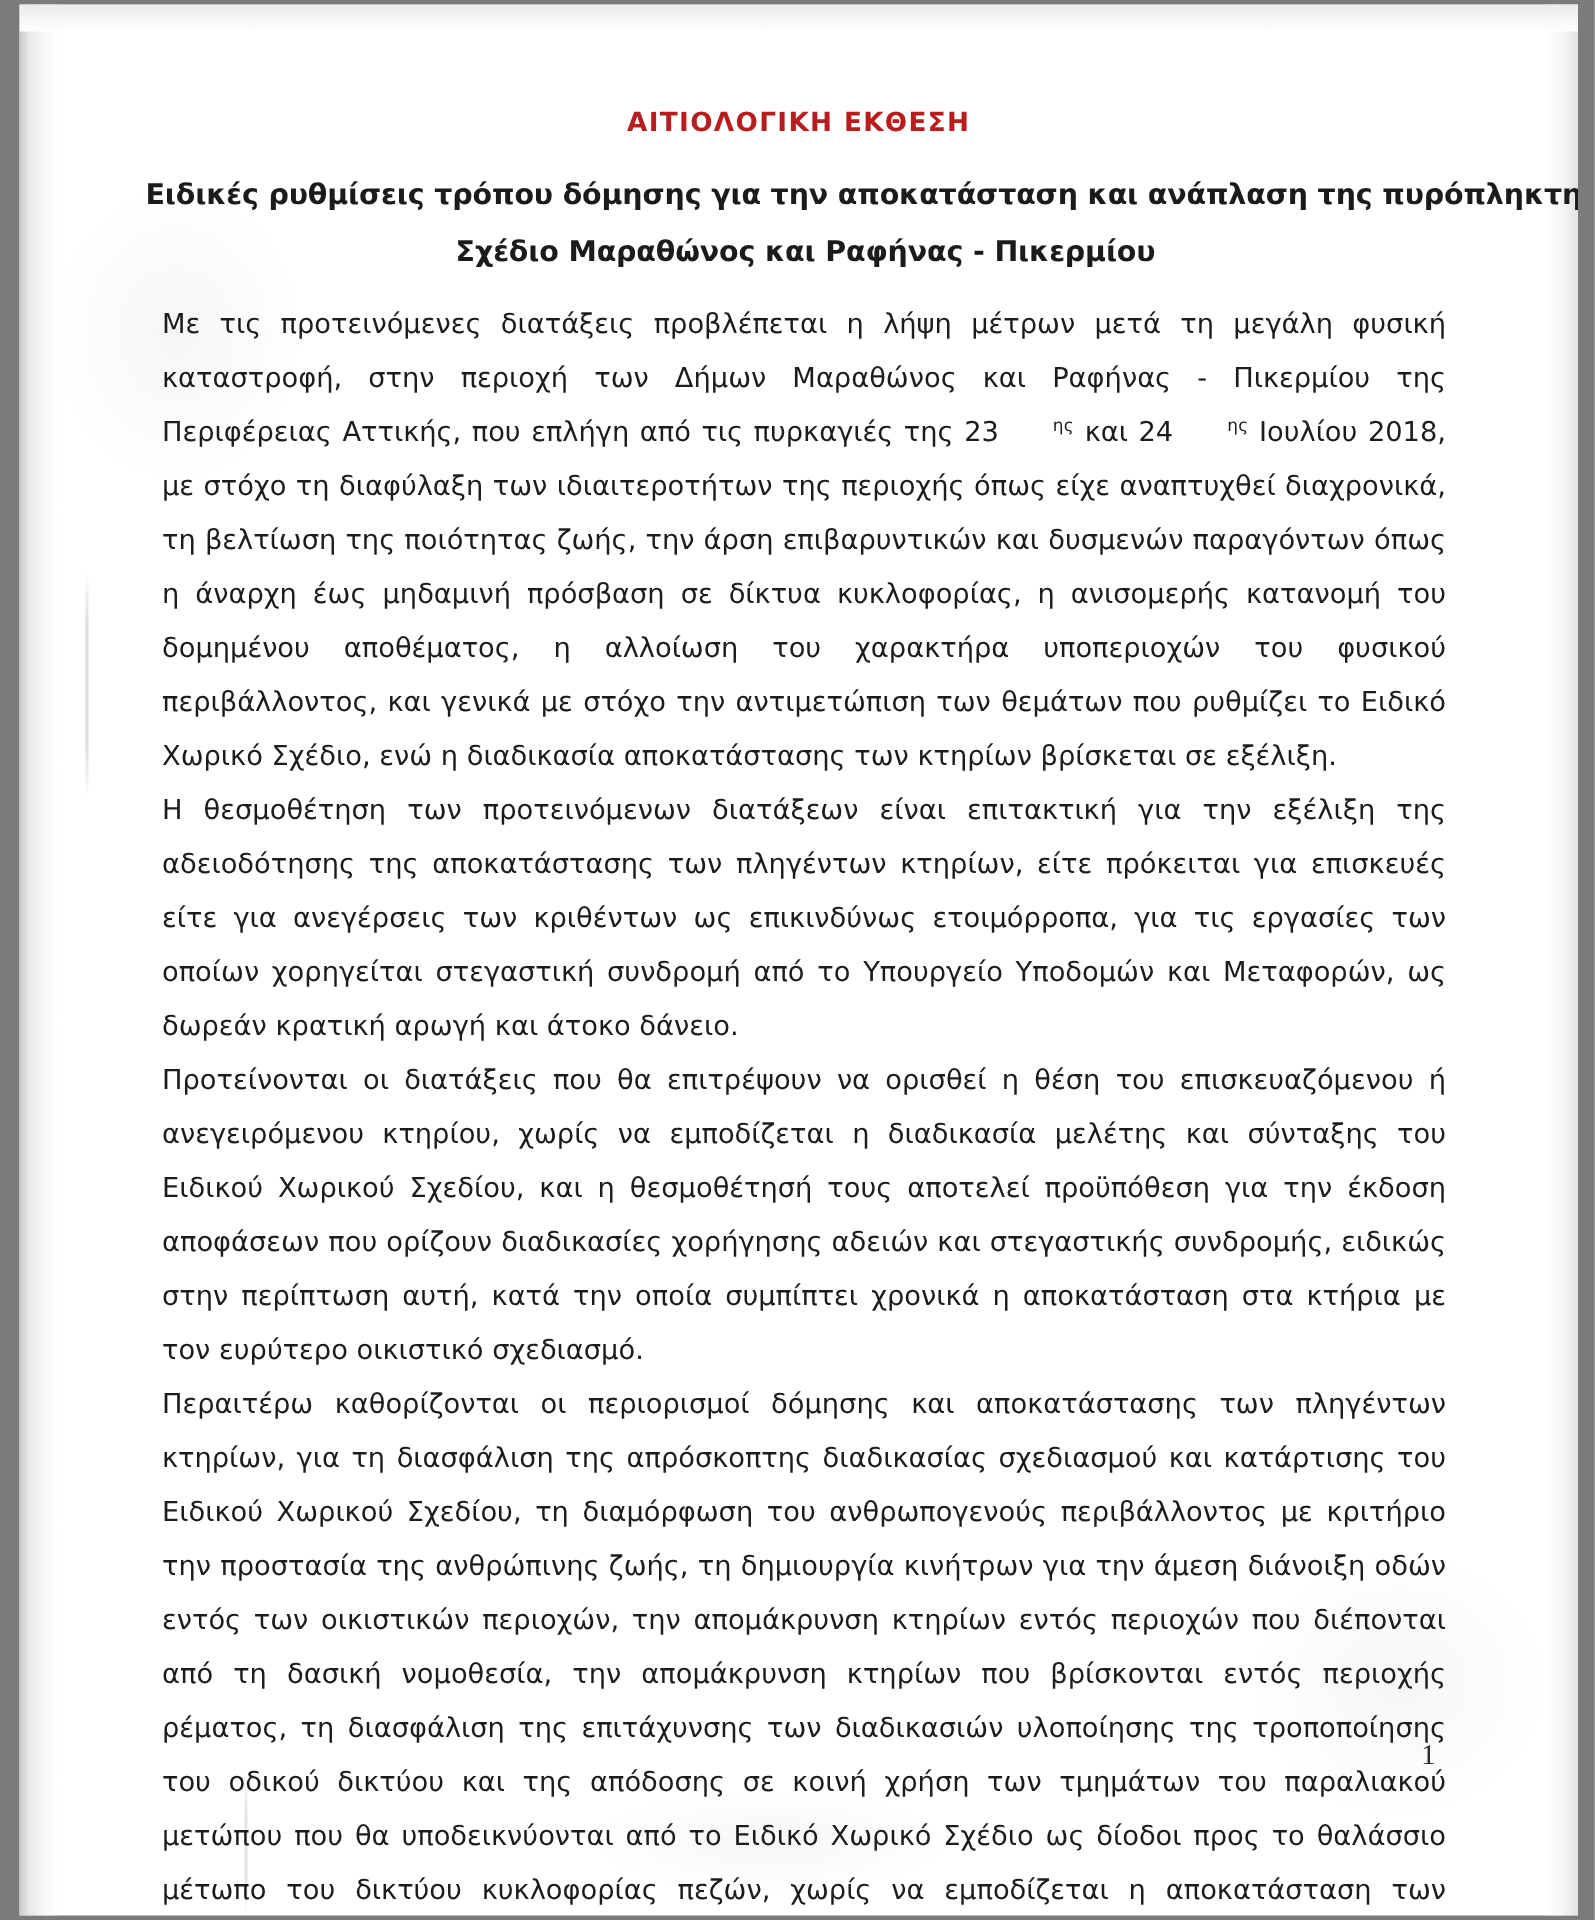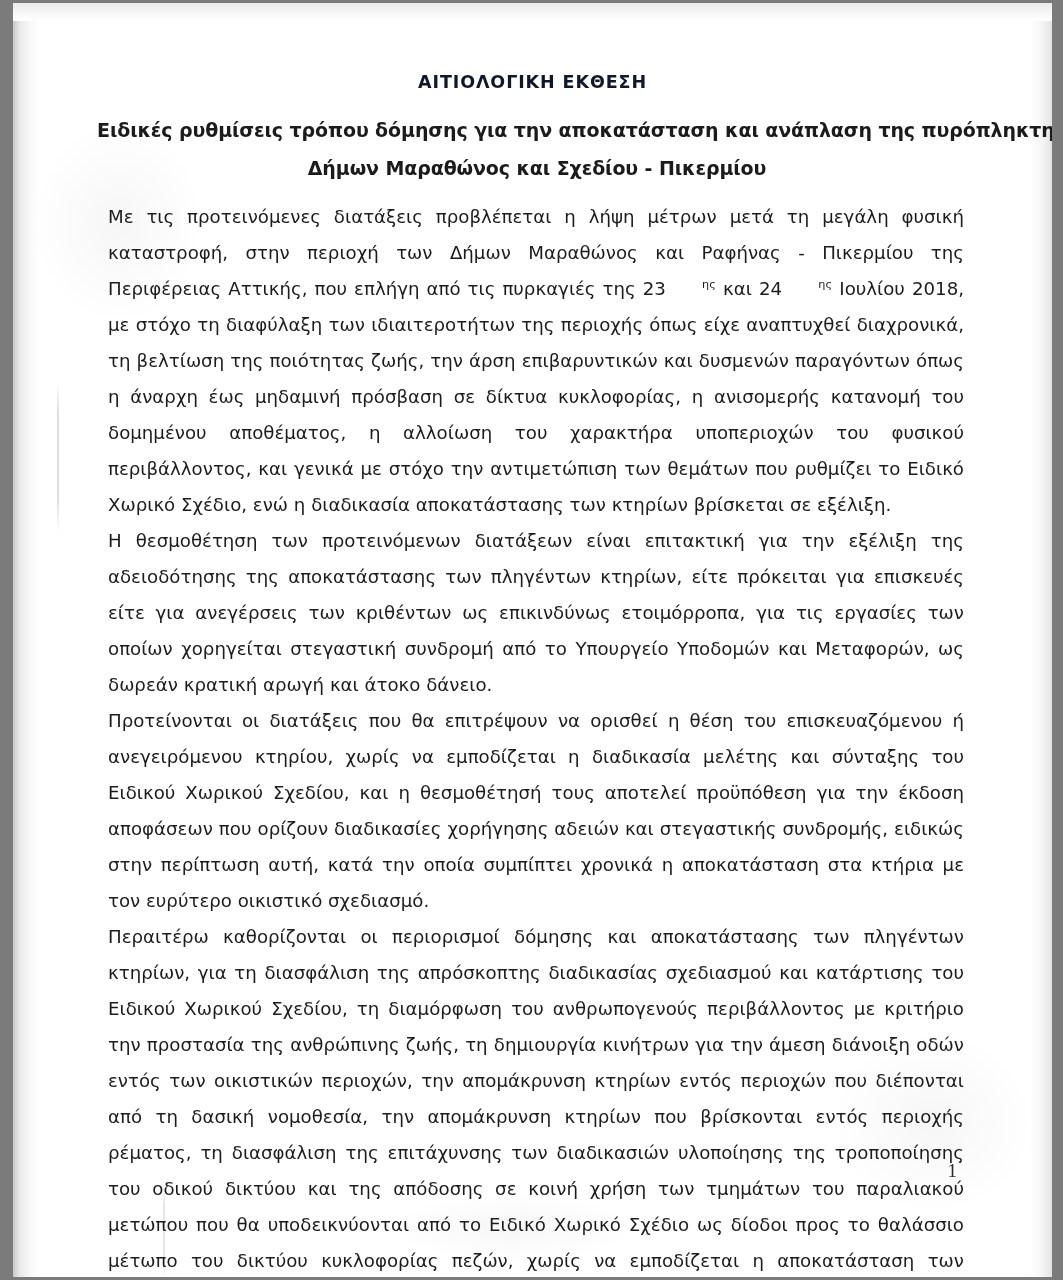--- a/index.html
+++ b/index.html
@@ -95,21 +95,21 @@
   
   #doc-title {
     position: absolute;
     left: 0;
     top: 57px;
     width: 1039px;
     text-align: center;
     font-size: 17.5px;
     font-weight: bold;
     letter-spacing: 0.9px;
-    color: #0f172a;
+    color: #b91c1c;
   }
 
   #doc-subtitle {
     position: absolute;
     left: 84px;
     top: 92px;
     width: 880px;
     text-align: center;
     font-size: 19px;
     font-weight: bold;
@@ -172,21 +172,21 @@
     <div class="paper-blotch" style="left:20px; top:120px; width:170px; height:200px;"></div>
     <div class="paper-blotch" style="left:820px; top:1030px; width:200px; height:180px;"></div>
     <div class="paper-blotch" style="left:380px; top:1190px; width:240px; height:70px;"></div>
 
     <div id="page-content">
 
       <h1 id="doc-title">ΑΙΤΙΟΛΟΓΙΚΗ ΕΚΘΕΣΗ</h1>
 
       <h2 id="doc-subtitle">
         <span class="sub-line">Ειδικές ρυθμίσεις τρόπου δόμησης για την αποκατάσταση και ανάπλαση της πυρόπληκτης περιοχής των</span>
-        <span class="sub-line">Δήμων Μαραθώνος και Σχεδίου - Πικερμίου</span>
+        <span class="sub-line">Σχέδιο Μαραθώνος και Ραφήνας - Πικερμίου</span>
       </h2>
 
       <div id="body-text">
 
         <p><span>Με τις προτεινόμενες διατάξεις προβλέπεται η λήψη μέτρων μετά τη μεγάλη φυσική καταστροφή, στην περιοχή των Δήμων Μαραθώνος και Ραφήνας - Πικερμίου της Περιφέρειας Αττικής, που επλήγη από τις πυρκαγιές της 23</span><sup class="ord">ης</sup><span> και 24</span><sup class="ord">ης</sup><span> Ιουλίου 2018, με στόχο τη διαφύλαξη των ιδιαιτεροτήτων της περιοχής όπως είχε αναπτυχθεί διαχρονικά, τη βελτίωση της ποιότητας ζωής, την άρση επιβαρυντικών και δυσμενών παραγόντων όπως η άναρχη έως μηδαμινή πρόσβαση σε δίκτυα κυκλοφορίας, η ανισομερής κατανομή του δομημένου αποθέματος, η αλλοίωση του χαρακτήρα υποπεριοχών του φυσικού περιβάλλοντος, και γενικά με στόχο την αντιμετώπιση των θεμάτων που ρυθμίζει το Ειδικό Χωρικό Σχέδιο, ενώ η διαδικασία αποκατάστασης των κτηρίων βρίσκεται σε εξέλιξη.</span></p>
 
         <p>Η θεσμοθέτηση των προτεινόμενων διατάξεων είναι επιτακτική για την εξέλιξη της αδειοδότησης της αποκατάστασης των πληγέντων κτηρίων, είτε πρόκειται για επισκευές είτε για ανεγέρσεις των κριθέντων ως επικινδύνως ετοιμόρροπα, για τις εργασίες των οποίων χορηγείται στεγαστική συνδρομή από το Υπουργείο Υποδομών και Μεταφορών, ως δωρεάν κρατική αρωγή και άτοκο δάνειο.</p>
 
         <p>Προτείνονται οι διατάξεις που θα επιτρέψουν να ορισθεί η θέση του επισκευαζόμενου ή ανεγειρόμενου κτηρίου, χωρίς να εμποδίζεται η διαδικασία μελέτης και σύνταξης του Ειδικού Χωρικού Σχεδίου, και η θεσμοθέτησή τους αποτελεί προϋπόθεση για την έκδοση αποφάσεων που ορίζουν διαδικασίες χορήγησης αδειών και στεγαστικής συνδρομής, ειδικώς στην περίπτωση αυτή, κατά την οποία συμπίπτει χρονικά η αποκατάσταση στα κτήρια με τον ευρύτερο οικιστικό σχεδιασμό.</p>
 

